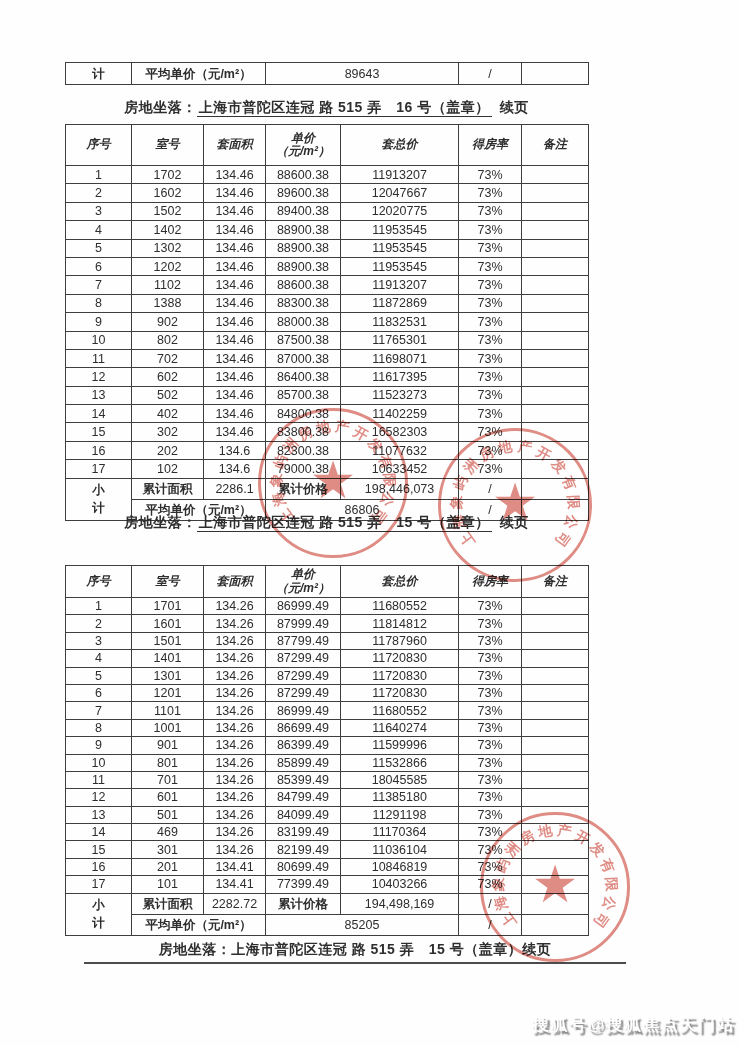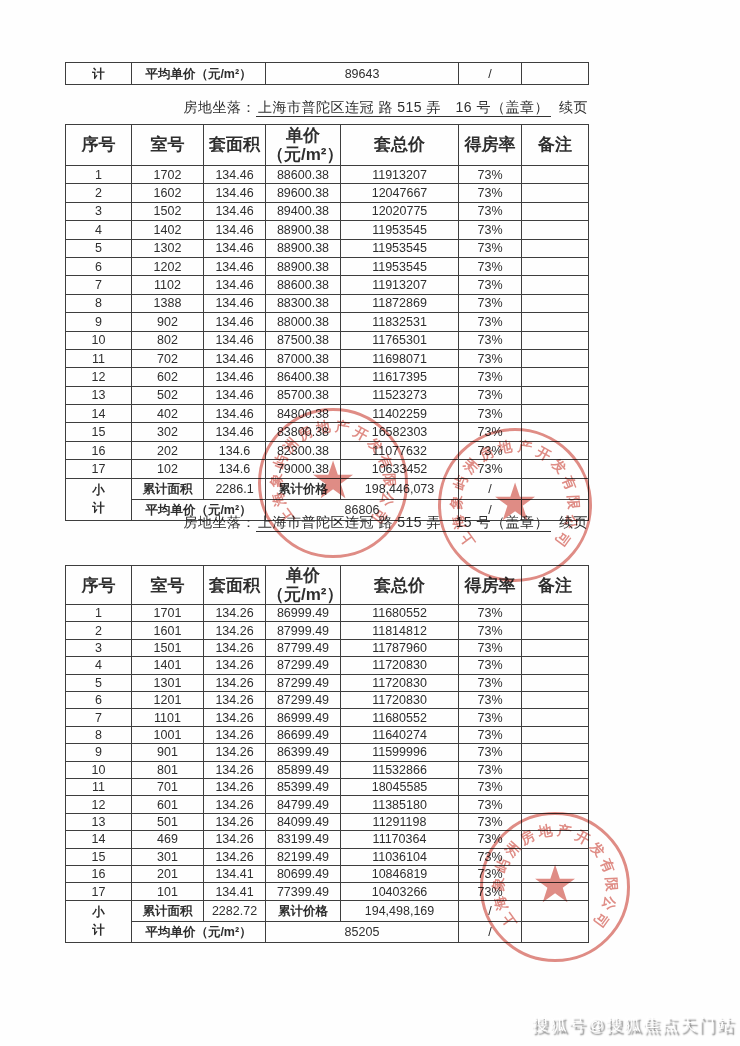--- a/index.html
+++ b/index.html
@@ -8,33 +8,33 @@
     font-family:"Liberation Sans","DejaVu Sans",sans-serif;color:#2e2e2e;
     margin:0 auto;overflow:hidden;
   }
   table.tbl{position:absolute;left:65px;border-collapse:collapse;table-layout:fixed;width:523px;}
   .tbl td,.tbl th{
     border:1.6px solid #3e3e3e;text-align:center;vertical-align:middle;
     padding:0 1px;font-size:12.5px;line-height:1.12;overflow:hidden;
   }
   col.c0{width:66px}col.c1{width:72px}col.c2{width:62px}col.c3{width:75px}
   col.c4{width:118px}col.c5{width:63px}col.c6{width:67px}
-  .tbl th{font-weight:700;font-size:17px;}
+  .tbl th{font-weight:700;font-size:12px;font-style:italic;}
   .t1 thead th{height:40px;}
   .t2 thead th{height:31px;}
   .t1 tbody tr.data td{height:17.4px;}
   .t2 tbody tr.data td{height:16.4px;}
   tr.sub td{height:20px;font-size:12.5px;}
   tr.sub td.lbl,#top-row td.lbl{font-weight:700;}
   td.vlabel{font-weight:700;white-space:pre-line;line-height:1.45;font-size:13px;}
   #top-table{top:62px;}
   #top-table td{height:21px;}
   .caption{
-    position:absolute;left:65px;width:523px;text-align:right;
-    font-weight:400;font-size:14px;white-space:nowrap;letter-spacing:.5px;
+    position:absolute;left:65px;width:523px;text-align:center;
+    font-weight:700;font-size:14px;white-space:nowrap;letter-spacing:.5px;
   }
   #caption-1{top:99px;}
   #caption-2{top:514px;}
   .caption .u{border-bottom:1.6px solid #333;padding:0 2px 1px 2px;}
   .caption .cont{margin-left:8px;}
   #table-1{top:124px;}
   #table-2{top:565px;}
   .footerline{
     position:absolute;left:84px;width:542px;top:941px;text-align:center;
     font-weight:700;font-size:14px;letter-spacing:.5px;white-space:nowrap;
@@ -46,21 +46,21 @@
   }
   .stamp .star{
     position:absolute;left:50%;top:50%;transform:translate(-50%,-55%);
     font-size:52px;line-height:1;color:#c93a2e;
   }
   .stamp .ch{
     position:absolute;left:50%;top:50%;width:18px;height:18px;margin:-9px;
     font-size:14px;font-weight:700;color:#c93a2e;text-align:center;line-height:18px;
   }
   .watermark{
-    position:absolute;right:5px;top:1013px;font-size:17px;font-weight:400;
+    position:absolute;right:5px;top:1013px;font-size:17px;font-weight:700;
     color:#ffffff;text-shadow:2.5px 2.5px 1.5px #858585;letter-spacing:1.5px;
   }
 </style>
 </head>
 <body>
 
 <div class="page">
 
   <table class="tbl" id="top-table">
     <colgroup>
@@ -472,20 +472,23 @@
         </tr>
         <tr class="sub">
           <td class="lbl" colspan="2">平均单价（元/m²）</td>
           <td colspan="2">85205</td>
           <td>/</td>
           <td></td>
         </tr>
       </tbody>
   </table>
 
+  <div class="footerline">
+    <span>房地坐落：</span><span>上海市普陀区连冠 路 515 弄　15 号（盖章）</span><span class="cont">续页</span>
+  </div>
 
   <div id="stamps">
       <div class="stamp" style="left: 258px; top: 408px; height: 144px; width: 144px; border-color: rgb(201, 58, 46);">
         <span class="star" style="color: rgb(201, 58, 46);">★</span>
         <span class="ch" style="color: rgb(201, 58, 46); transform: rotate(-126deg) translate(0px, -57px);">上</span>
         <span class="ch" style="color: rgb(201, 58, 46); transform: rotate(-106.615deg) translate(0px, -57px);">海</span>
         <span class="ch" style="color: rgb(201, 58, 46); transform: rotate(-87.2308deg) translate(0px, -57px);">象</span>
         <span class="ch" style="color: rgb(201, 58, 46); transform: rotate(-67.8462deg) translate(0px, -57px);">屿</span>
         <span class="ch" style="color: rgb(201, 58, 46); transform: rotate(-48.4615deg) translate(0px, -57px);">洲</span>
         <span class="ch" style="color: rgb(201, 58, 46); transform: rotate(-29.0769deg) translate(0px, -57px);">房</span>

